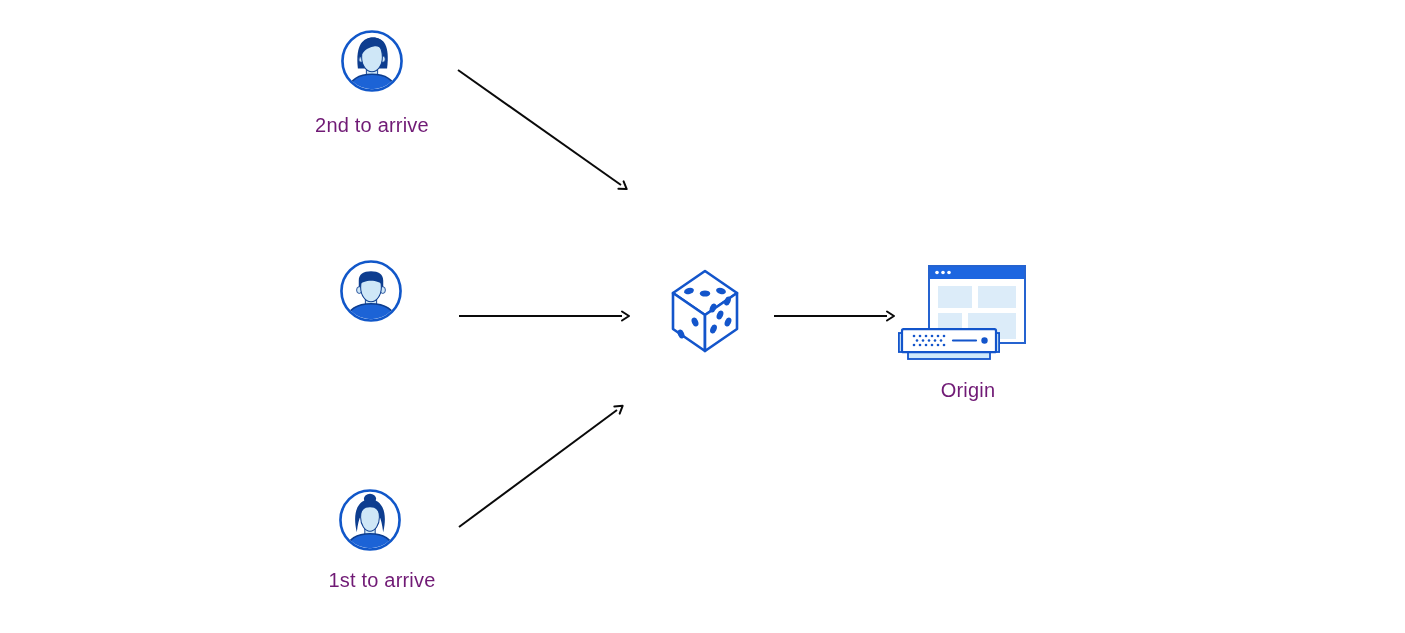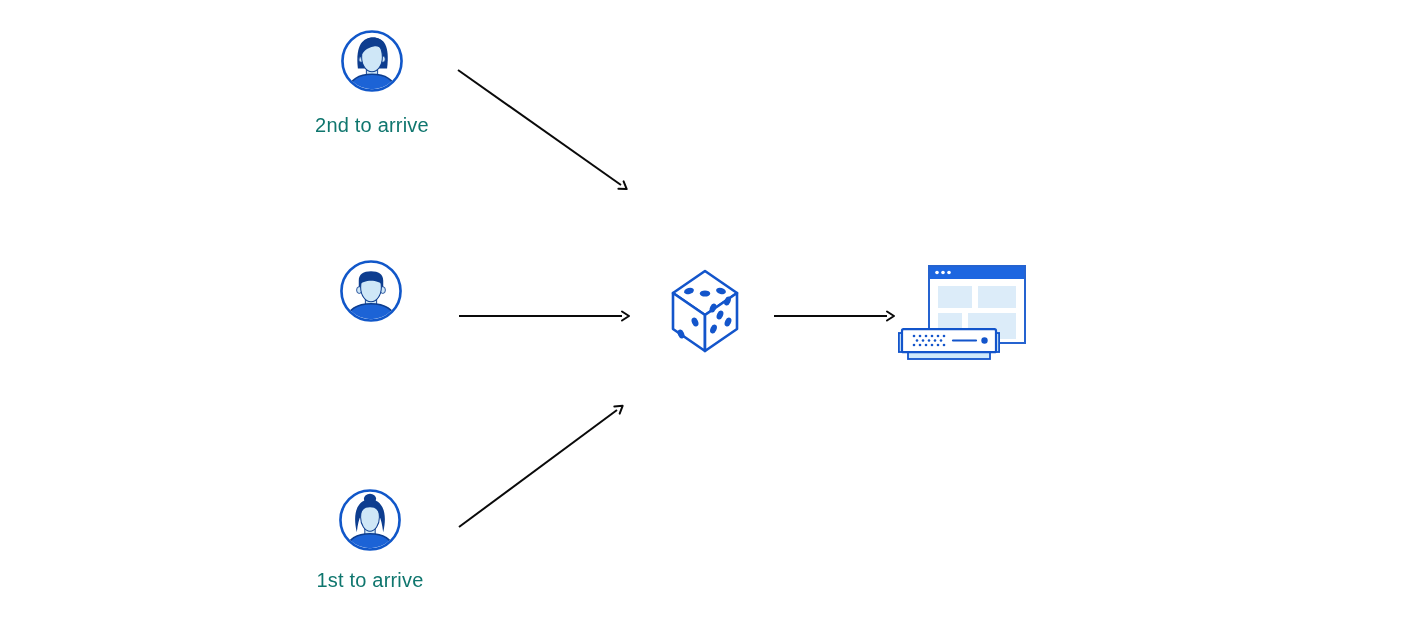--- a/index.html
+++ b/index.html
@@ -10,21 +10,21 @@
     font-family:"Liberation Sans", sans-serif;
     overflow:hidden;
   }
   .abs { position:absolute; }
   .node-label {
     position:absolute;
     width:220px;
     text-align:center;
     font-size:20px;
     line-height:24px;
-    color:#0f766e;
+    color:#701a75;
     letter-spacing:0.2px;
   }
   svg { display:block; }
 </style>
 </head>
 <body>
 
 <div class="canvas">
 
   <svg class="abs" style="left:0;top:0;" width="1405" height="633" viewBox="0 0 1405 633">
@@ -85,21 +85,21 @@
     <circle cx="34" cy="34" r="31.4" fill="#ffffff" stroke="#1157c9" stroke-width="2.8"></circle>
     <g clip-path="url(#clip-c)">
       <ellipse cx="34" cy="11.5" rx="6.5" ry="5.5" fill="#0d3d8f"></ellipse>
       <path d="M20,47 C14,22 24,12 34,12 C44,12 54,22 48,47 C46,31 43,23.5 34,23.5 C25,23.5 22,31 20,47 Z" fill="#0d3d8f"></path>
       <rect x="28.5" y="41" width="11" height="11" fill="#cfe7f7" stroke="#0d3d8f" stroke-width="1"></rect>
       <path d="M24,31 C24,21.5 28,17.5 34,17.5 C40,17.5 44,21.5 44,31 C44,39 39.5,46 34,46 C28.5,46 24,39 24,31 Z" fill="#cfe7f7" stroke="#0d3d8f" stroke-width="1.1"></path>
       <path d="M23,32 C22,19 27,15 34,15 C41,15 46,19 45,32 C43,23 40,20.5 34,20.5 C28,20.5 25,23 23,32 Z" fill="#0d3d8f"></path>
       <path d="M7,70 C9,53 21,48.5 34,48.5 C47,48.5 59,53 61,70 Z" fill="#1c63d6" stroke="#0d3d8f" stroke-width="1.6"></path>
     </g>
   </svg>
-  <div class="node-label" style="left:260px;top:568px;">1st to arrive</div>
+  <div class="node-label" style="left:272px;top:568px;">1st to arrive</div>
 
   <svg class="abs" style="left:669px;top:267px;" width="72" height="86" viewBox="0 0 72 86">
     <g stroke="#1355cb" stroke-width="2.6" stroke-linejoin="round" fill="#ffffff">
       <path d="M36,4 L68,26 L36,48 L4,26 Z"></path>
       <path d="M4,26 L36,48 L36,84 L4,62 Z"></path>
       <path d="M36,48 L68,26 L68,62 L36,84 Z"></path>
     </g>
     <g fill="#1355cb">
 
       <ellipse cx="20" cy="24" rx="5" ry="3" transform="rotate(-14 20 24)"></ellipse>
@@ -153,14 +153,15 @@
         <circle cx="22" cy="17" r="1.3"></circle>
         <circle cx="28" cy="17" r="1.3"></circle>
       <circle cx="34" cy="17" r="1.3"></circle>
         <circle cx="40" cy="17" r="1.3"></circle>
         <circle cx="46" cy="17" r="1.3"></circle>
     </g>
     <line x1="55" y1="12.5" x2="78" y2="12.5" stroke="#1355cb" stroke-width="2.2" stroke-linecap="round"></line>
     <circle cx="86.5" cy="12.5" r="3.2" fill="#1355cb"></circle>
   </svg>
 
+  <div class="node-label" style="left:858px;top:378px;">Origin</div>
 
 </div>
 
 </body></html>

